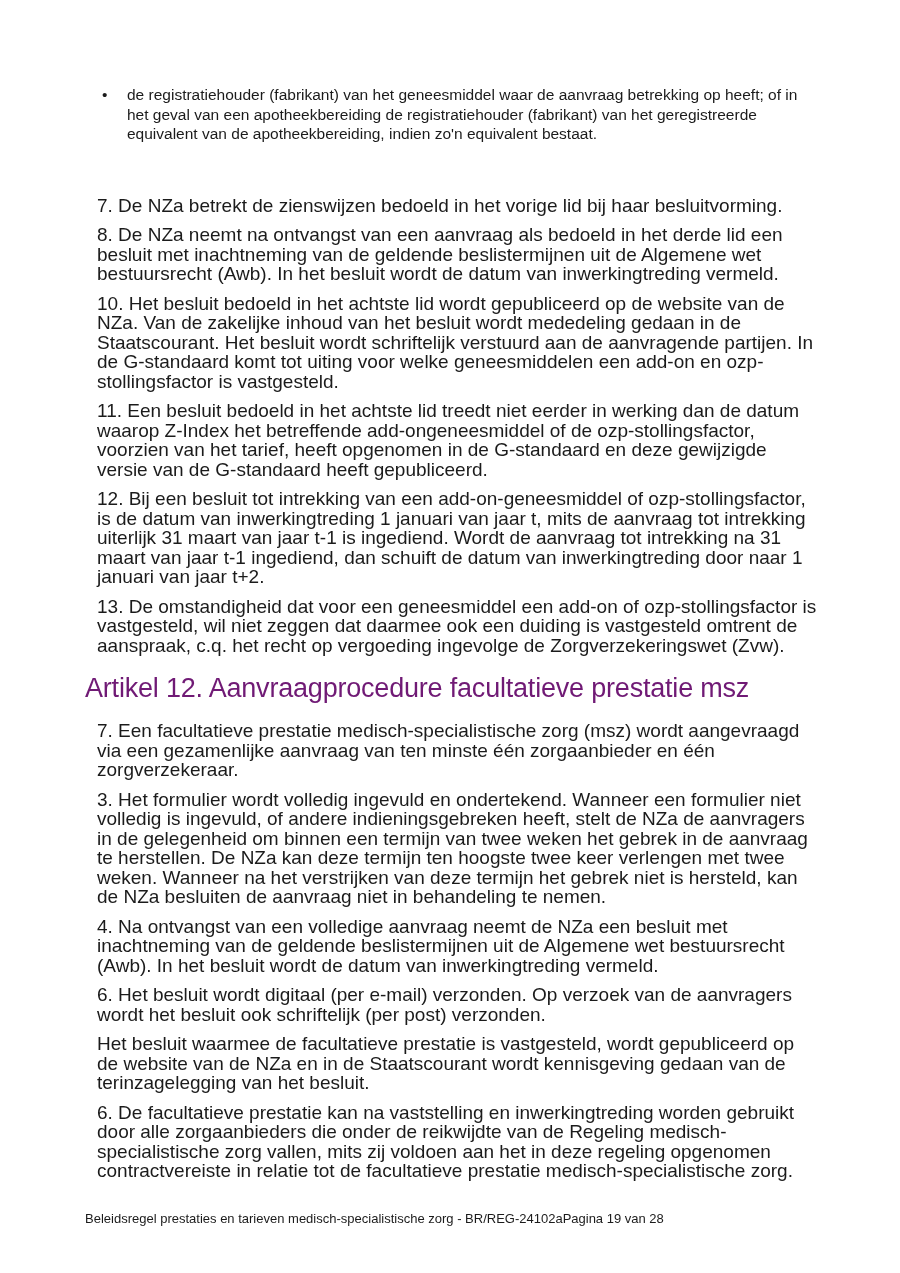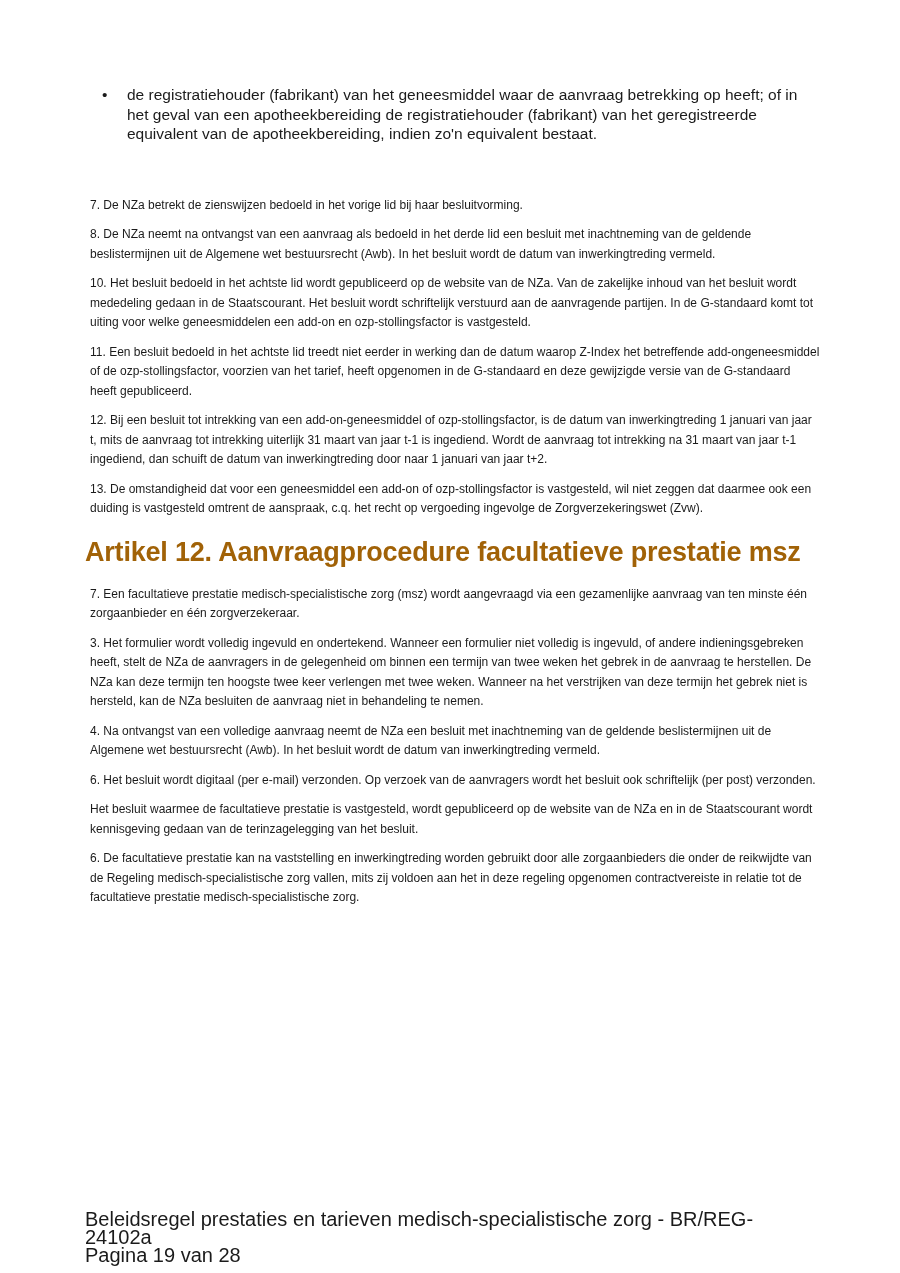--- a/index.html
+++ b/index.html
@@ -34,42 +34,41 @@
     line-height: 19.5px;
   }
   .bullet-marker {
     position: absolute;
     left: 17px;
     top: 0;
     font-size: 15.5px;
     line-height: 19.5px;
   }
   .para {
-    margin: 0 0 10px 5px;
-    font-size: 12px;
+    margin: 0 0 10px 12px;
+    font-size: 19px;
     line-height: 19.5px;
   }
   .section-heading {
     margin: 17px 0 16px 0;
     font-size: 27px;
-    font-weight: 700;
+    font-weight: 400;
     line-height: 33px;
     letter-spacing: -0.2px;
-    color: #a16207;
+    color: #701a75;
   }
   .footer {
     position: absolute;
     left: 85px;
     right: 85px;
     top: 1210px;
     display: flex;
     align-items: baseline;
-    font-size: 20px;
+    font-size: 13px;
     line-height: 18px;
-    flex-direction: column;
   }
 </style>
 </head>
 <body>
 
 <div class="page">
   <div class="content">
 
     <ul class="bullet-list">
       <li class="bullet-item">

